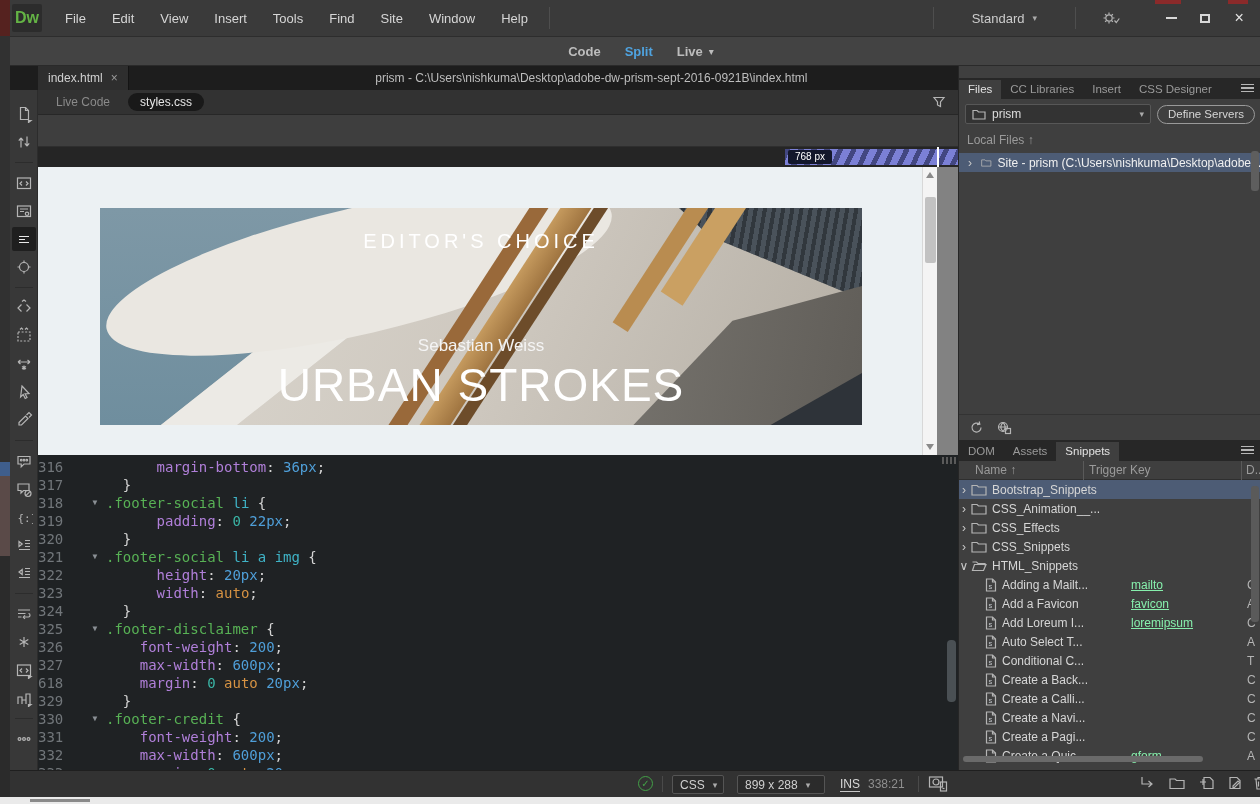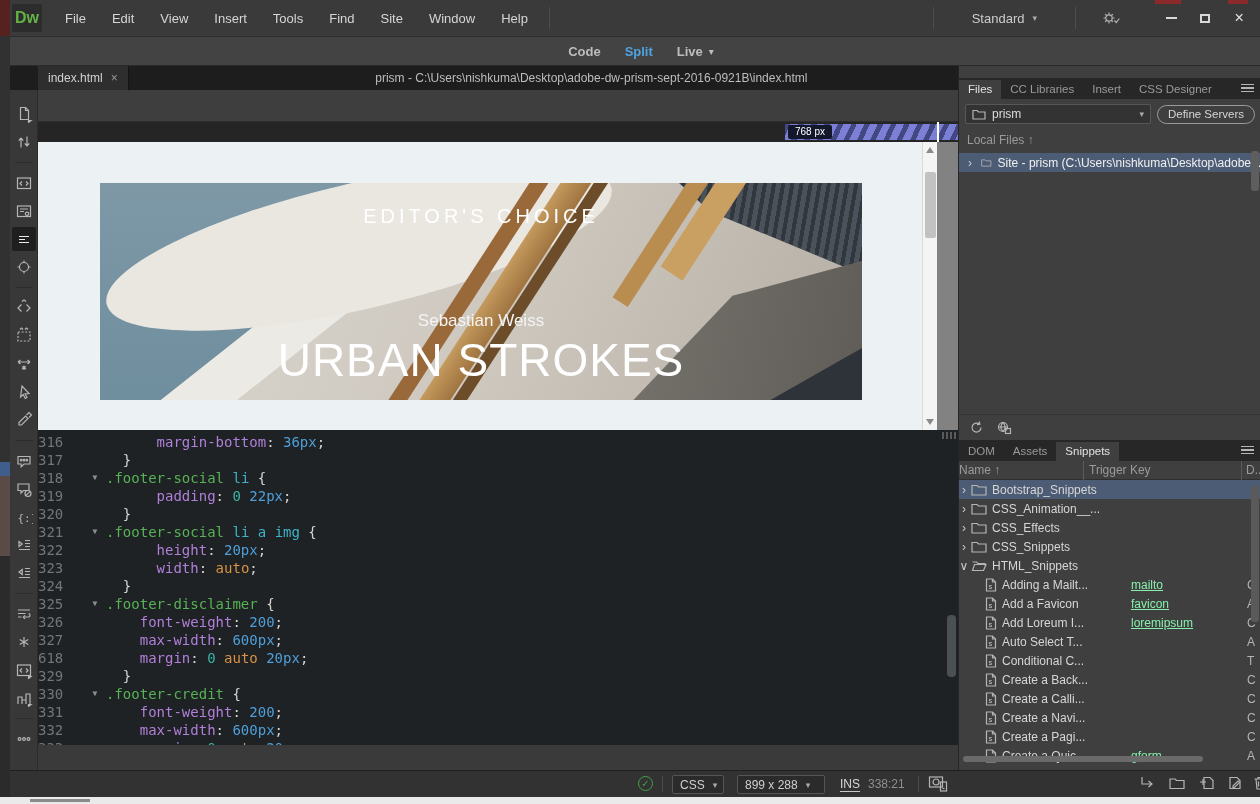--- a/index.html
+++ b/index.html
@@ -134,21 +134,21 @@
   #site-select .dd{margin-left:auto;font-size:9px;color:#aaa;}
   #define-servers-btn{height:19px;border:1px solid #9a9a9a;border-radius:10px;font-size:11.5px;color:#d6d6d6;padding:0 10px;line-height:17px;background:transparent;}
   #local-files-label{font-size:12px;color:#9a9a9a;padding:9px 0 6px 8px;}
   #site-row{height:19px;background:var(--sel-blue);display:flex;align-items:center;gap:6px;font-size:12px;color:#f0f0f0;padding-left:6px;white-space:nowrap;overflow:hidden;}
   .tw{color:#c9c9c9;font-size:12px;width:10px;text-align:center;flex-shrink:0;}
   #files-vscroll{position:absolute;right:2px;top:52px;width:8px;height:40px;background:#5e5e5e;border-radius:3px;}
   #files-footer{position:absolute;left:0;bottom:0;width:302px;height:26px;border-top:1px solid #333;display:flex;align-items:center;gap:12px;padding-left:10px;}
 
   #snippets-tabs{position:absolute;left:0;top:374px;width:302px;}
   #snippets-header{position:absolute;left:0;top:395px;width:302px;height:19px;background:#3f3f3f;border-bottom:1px solid #2f2f2f;font-size:12px;color:#9a9a9a;}
-  #snippets-header .h-name{position:absolute;left:0;top:2px;}
+  #snippets-header .h-name{position:absolute;left:16px;top:2px;}
   #snippets-header .h-trig{position:absolute;left:130px;top:2px;}
   #snippets-header .h-desc{position:absolute;left:287px;top:2px;}
   .col-sep{position:absolute;top:0;width:1px;height:19px;background:#5a5a5a;}
   #snippets-list{position:absolute;left:0;top:414px;width:302px;height:283px;overflow:hidden;}
   .sn-row{height:19px;position:relative;display:flex;align-items:center;font-size:12px;color:#d6d6d6;white-space:nowrap;}
   .sn-row.selected{background:var(--sel-blue);}
   .sn-row .fico{margin:0 5px 0 2px;flex-shrink:0;}
   .sn-row .dico{margin:0 5px 0 26px;flex-shrink:0;}
   .sn-name{overflow:hidden;}
   .sn-trig{position:absolute;left:130px;text-decoration:underline;color:#86efac;margin-left:42px;}
@@ -380,20 +380,29 @@
       <div class="tool">
         <svg viewBox="0 0 18 18">
           <circle cx="4.5" cy="9" r="1.4" fill="#d0d0d0" stroke="none"></circle>
           <circle cx="9" cy="9" r="1.4" fill="#d0d0d0" stroke="none"></circle>
           <circle cx="13.5" cy="9" r="1.4" fill="#d0d0d0" stroke="none"></circle>
         </svg>
       </div>
     </div>
 
   <div id="doc-content">
+    <div id="relbar">
+      <span id="live-code-label">Live Code</span>
+      <span id="stylesheet-pill">styles.css</span>
+      <span id="filter-funnel">
+        <svg width="14" height="14" viewBox="0 0 14 14">
+            <path d="M2 2.5h10L8.5 7v4.5l-3-1.5V7z"></path>
+          </svg>
+      </span>
+    </div>
 
     <div id="gapstrip"></div>
 
     <div id="rulerbar">
       <div id="mq-bar">
         <span id="mq-badge">768 px</span>
       </div>
       <div id="viewport-line"></div>
     </div>
 

